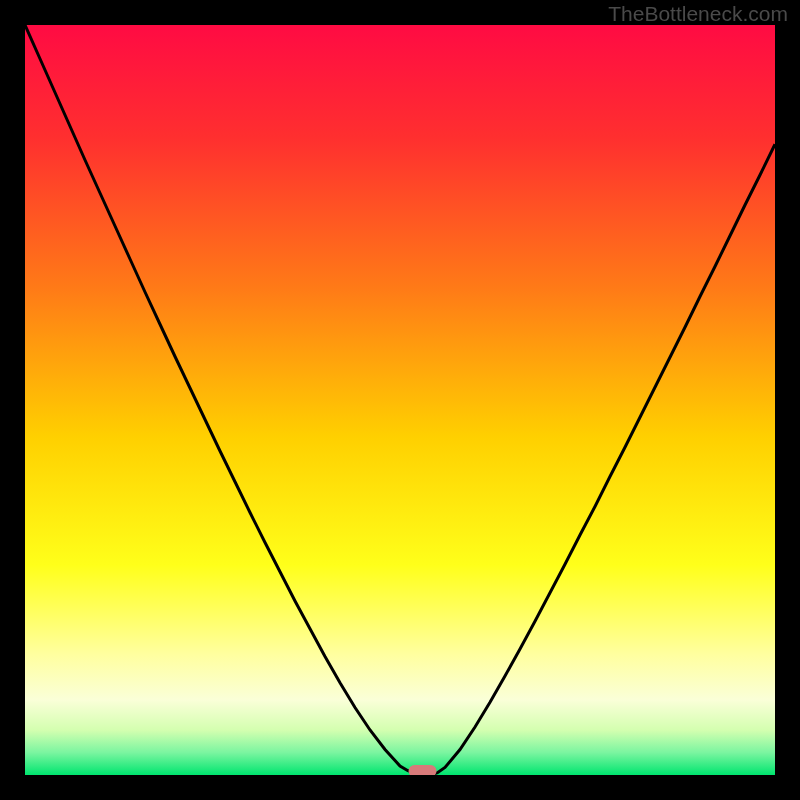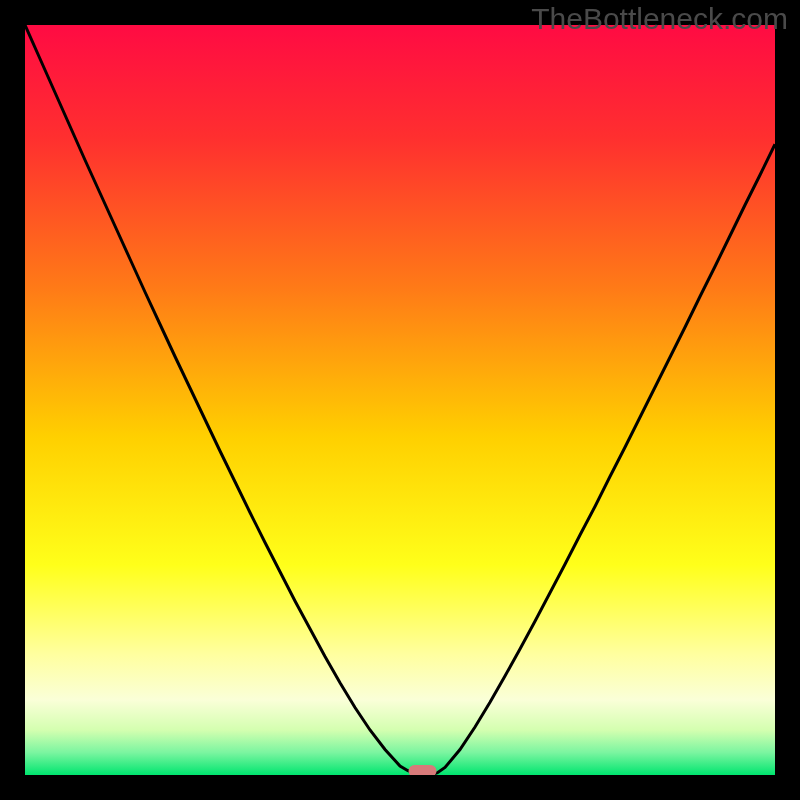--- a/index.html
+++ b/index.html
@@ -9,21 +9,21 @@
     height: 800px;
     background: #000;
     font-family: Arial, sans-serif;
     position: relative;
     overflow: hidden;
   }
   .watermark {
     position: absolute;
     top: 2px;
     right: 12px;
-    font-size: 30px;
+    font-size: 21px;
     color: #4a4a4a;
     font-weight: 500;
     z-index: 10;
   }
   .plot-area {
     position: absolute;
     left: 25px;
     top: 25px;
     width: 750px;
     height: 750px;

